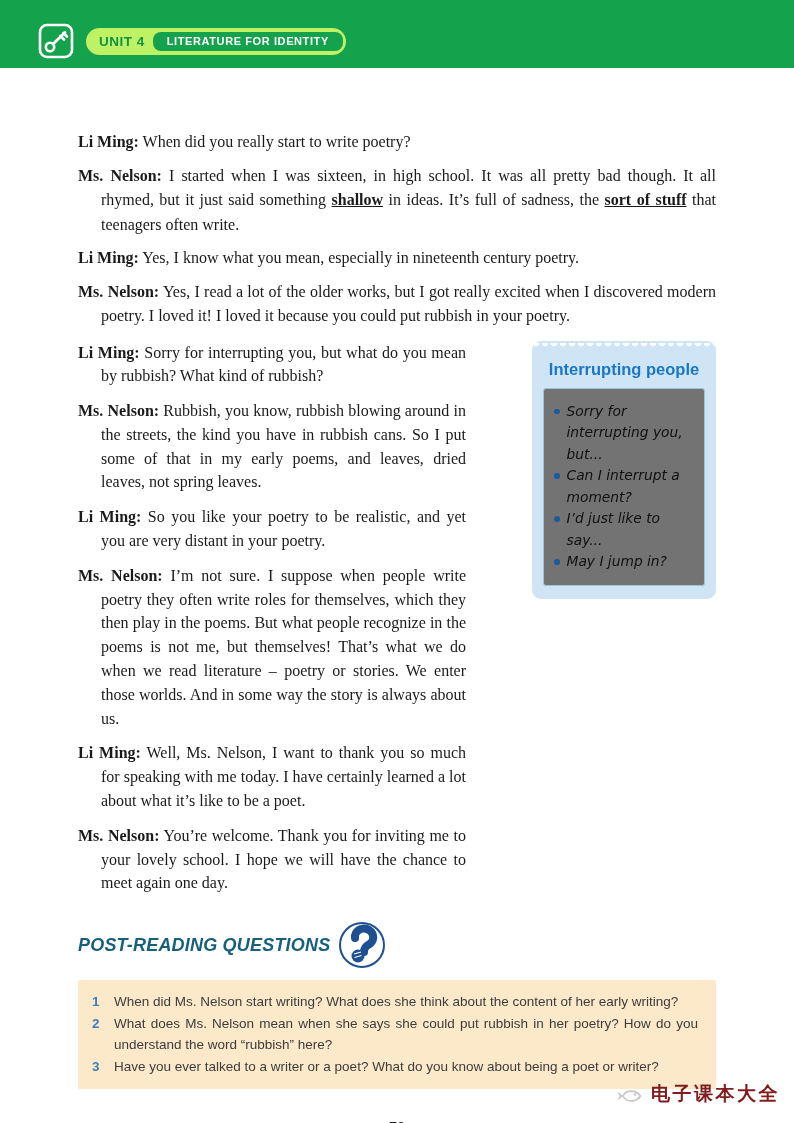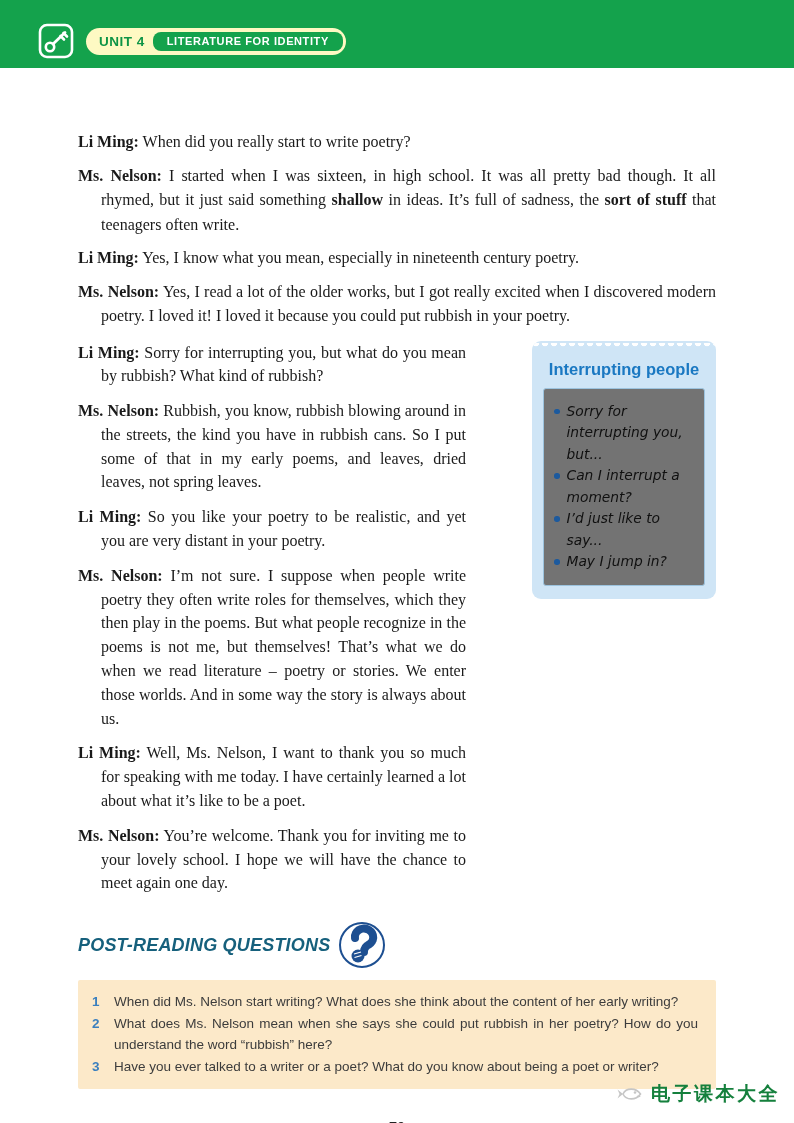--- a/index.html
+++ b/index.html
@@ -10,42 +10,42 @@
   }
 
   
   .band {
     height:68px; background:#14a24c; display:flex; align-items:center;
     padding:0 0 0 38px; position:relative;
   }
   .band-inner { display:flex; align-items:center; gap:12px; margin-top:14px; }
   .key-box { width:36px; height:36px; flex:0 0 auto; }
   .unit-pill {
-    background:#fef9c3; border-radius:15px; height:27px; display:flex;
+    background:#bef264; border-radius:15px; height:27px; display:flex;
     align-items:center; padding:2px 3px 2px 13px; gap:8px;
   }
   .unit-label {
     font-family:"Liberation Sans", sans-serif; font-weight:bold;
     color:#0e9446; font-size:13.5px; letter-spacing:.5px;
   }
   .unit-title-pill {
     background:#14a24c; border-radius:8px; padding:3px 14px 4px;
     font-family:"Liberation Sans", sans-serif; font-weight:bold;
     color:#ffffff; font-size:11px; letter-spacing:.6px;
   }
 
   
   .content { padding:62px 78px 0 78px; }
 
   .para {
     text-align:justify; font-size:16px; line-height:24.5px;
     padding-left:23px; text-indent:-23px; margin-bottom:9px;
   }
   .para .spk { font-weight:bold; }
-  .para .bold { font-weight:bold; }
+  .para .bold { font-weight:bold;text-decoration:underline; }
 
   .twocol { display:flex; margin-top:12px; }
   .leftcol { width:388px; }
   .leftcol .para { line-height:23.8px; margin-bottom:11px; }
 
   
   .sidebox {
     width:184px; margin-left:auto; background:#cfe5f6; border-radius:9px;
     overflow:hidden; align-self:flex-start; padding-bottom:13px;
   }
@@ -88,22 +88,22 @@
   .q-row { display:flex; font-family:"Liberation Sans", sans-serif; font-size:13.5px; line-height:21.5px; }
   .q-num { color:#3a7fbe; width:22px; flex:0 0 auto; font-weight:bold; }
   .q-text { color:#3c3c3c; text-align:justify; }
 
   
   .page-num {
     text-align:center; margin-top:30px;
     font-family:"Liberation Sans", sans-serif; font-weight:bold; font-size:14.5px; color:#222;
   }
   .watermark {
-    position:absolute; right:14px; bottom:16px; display:flex; align-items:center; gap:6px;
-    color:#15803d; font-family:"DejaVu Sans", sans-serif; font-weight:600;
+    position:absolute; right:14px; bottom:16px; display:flex; align-items:flex-end; gap:6px;
+    color:#7f1d1d; font-family:"DejaVu Sans", sans-serif; font-weight:600;
     font-size:19px; letter-spacing:2.5px;
   }
   .fish-icon { width:30px; height:22px; }
 </style>
 </head>
 <body>
 
 <div class="band">
   <div class="band-inner">
     <span class="key-box">

